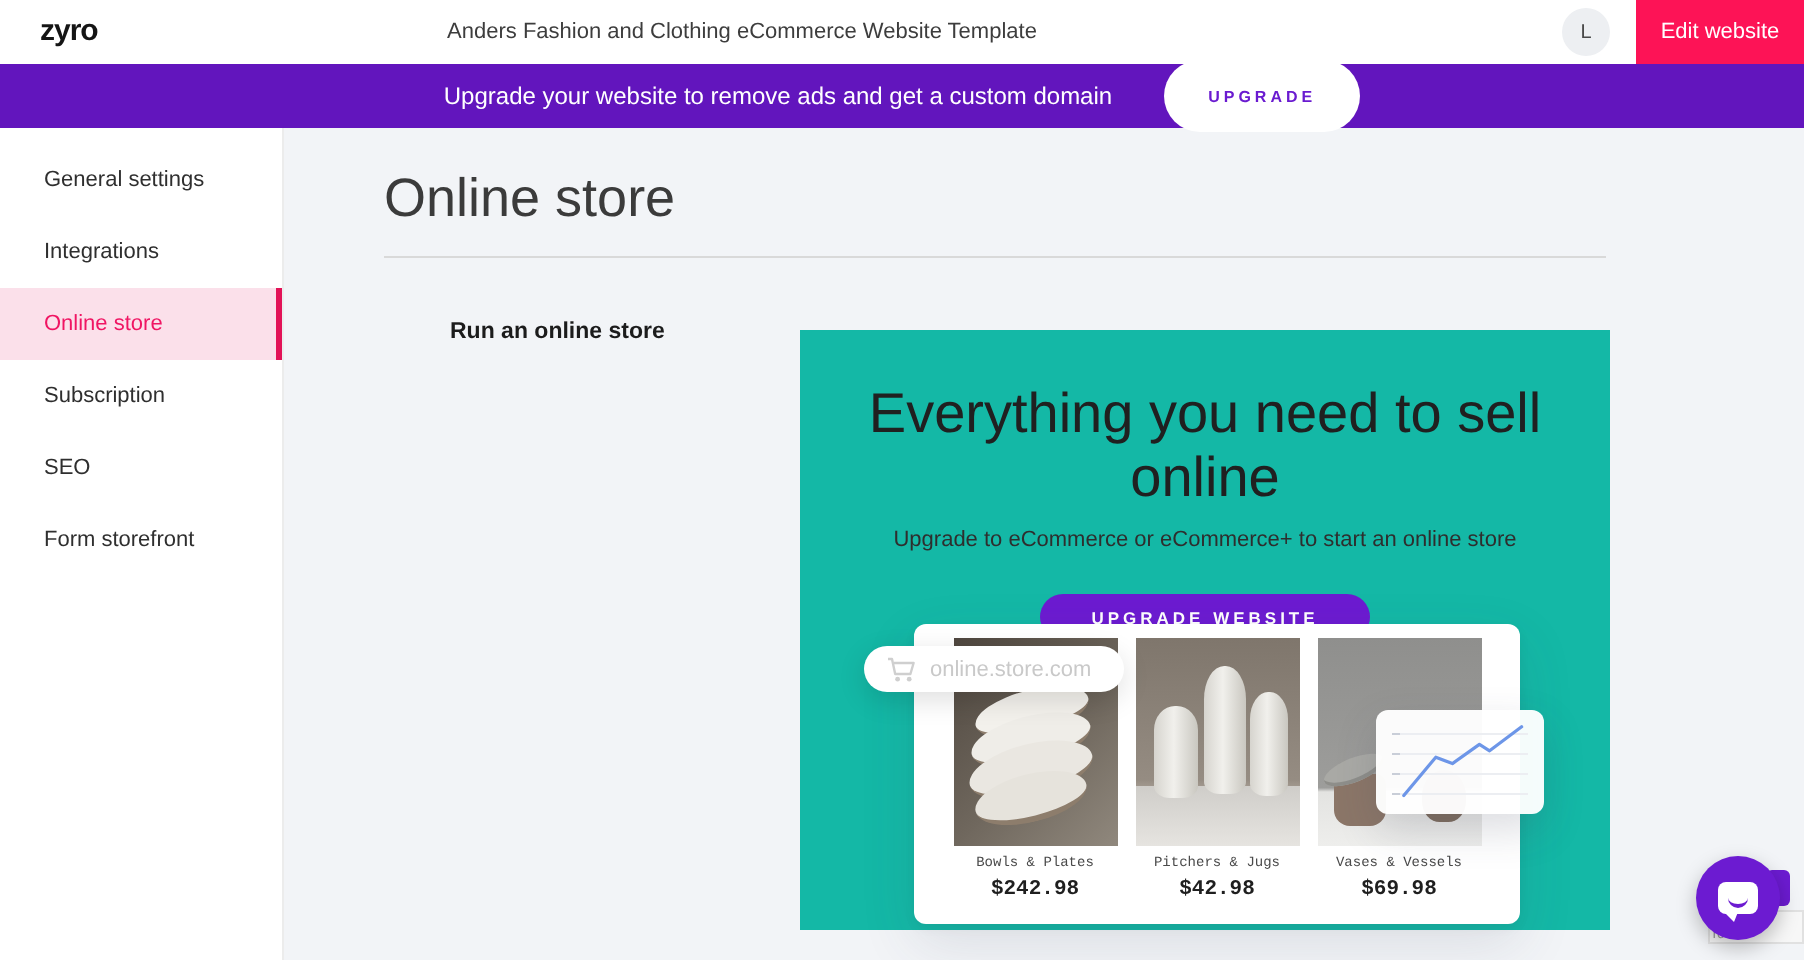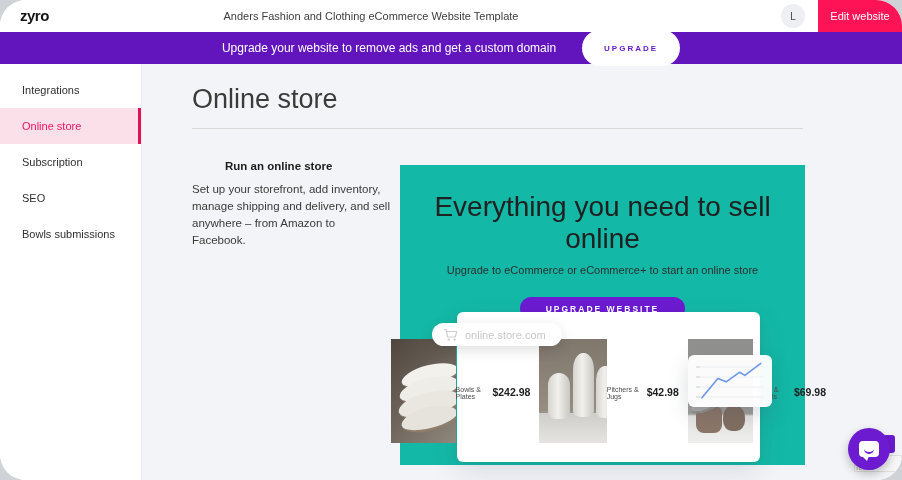--- a/index.html
+++ b/index.html
@@ -1,19 +1,19 @@
 <!DOCTYPE html>
 <html><head>
 <meta charset="utf-8">
 <style>
   * { margin:0; padding:0; box-sizing:border-box; }
   html,body { background:#cfd2d6; }
   .stage {
     position:relative; width:902px; height:480px; overflow:hidden;
-    background:#fff; font-family:"Liberation Sans", sans-serif;border-radius:26px;
+    background:#fff; font-family:"Liberation Sans", sans-serif;
     -webkit-font-smoothing:antialiased;
   }
   
   .topbar { position:absolute; top:0; left:0; width:902px; height:32px; background:#fff; z-index:20; }
   .logo { position:absolute; left:20px; top:7px; font-size:15px; font-weight:bold; letter-spacing:-0.5px; color:#151515; }
   .doc-title { position:absolute; left:0; right:160px; top:10px; text-align:center; font-size:11px; color:#3d3d3d; }
   .avatar { position:absolute; right:97px; top:4px; width:24px; height:24px; border-radius:50%;
     background:#edeff2; color:#4a4a4a; font-size:10px; display:flex; align-items:center; justify-content:center; }
   .edit-btn { position:absolute; right:0; top:0; width:84px; height:32px; border:none; cursor:pointer;
     background:#fd1356; color:#fff; font-size:11px; font-family:inherit; }
@@ -39,21 +39,21 @@
   .panel { position:absolute; left:258px; top:101px; width:405px; height:300px; background:#14b8a6; }
   .panel-h1 { margin-top:26px; text-align:center; font-size:28px; font-weight:400; color:#202020; }
   .panel-sub { margin-top:9px; text-align:center; font-size:11px; color:#2e2e2e; }
   .panel-btn-row { margin-top:21px; text-align:center; }
   .upgrade-site-btn { height:23px; padding:0 26px; border:none; border-radius:999px; background:#6c1bd1; cursor:pointer;
     color:#fff; font-size:8.5px; font-weight:bold; letter-spacing:2px; font-family:inherit; }
   
   .strip { position:absolute; left:57px; top:147px; width:303px; height:150px; background:#fff; border-radius:6px;
     box-shadow:0 10px 28px rgba(60,64,90,.12), 0 2px 6px rgba(0,0,0,.05);
     display:flex; justify-content:center; gap:9px; padding-top:7px; z-index:2; }
-  .product { display:flex; flex-direction:row; align-items:center; }
+  .product { display:flex; flex-direction:column; align-items:center;font-family:Liberation Mono, monospace; }
   .p-img { position:relative; width:82px; height:104px; overflow:hidden; }
   .p-name { margin-top:5px; font-size:7px; color:#4a4a4a; }
   .p-price { margin-top:3px; font-size:10.5px; font-weight:bold; color:#1f1f1f; }
   
   .img-bowls { background:linear-gradient(135deg,#4f473f,#6f675d 55%,#90887d); }
   .bowl { position:absolute; background:#efede8; border-radius:50%; transform:rotate(-14deg);
     border-bottom:3px solid #8d7d6c; }
   .bowl.b1 { width:58px; height:22px; left:10px; top:26px; background:#f3f1ec; }
   .bowl.b2 { width:61px; height:24px; left:8px;  top:39px; }
   .bowl.b3 { width:63px; height:26px; left:7px;  top:53px; background:#eae7e1; }
@@ -110,34 +110,34 @@
     <div class="avatar">L</div>
     <button class="edit-btn">Edit website</button>
   </div>
 
   <div class="banner">
     <span class="banner-text">Upgrade your website to remove ads and get a custom domain</span>
     <button class="banner-btn">UPGRADE</button>
   </div>
 
   <div class="sidebar">
+    <div class="side-item">General settings</div>
     <div class="side-item">Integrations</div>
     <div class="side-item active">Online store</div>
     <div class="side-item">Subscription</div>
     <div class="side-item">SEO</div>
-    <div class="side-item">Bowls submissions</div>
+    <div class="side-item">Form storefront</div>
   </div>
 
   <div class="main">
     <div class="page-title">Online store</div>
     <div class="divider"></div>
 
     <div class="intro">
       <h3>Run an online store</h3>
-      <p>Set up your storefront, add inventory, manage shipping and delivery, and sell anywhere – from Amazon to Facebook.</p>
     </div>
 
     <div class="panel">
       <div class="panel-h1">Everything you need to sell online</div>
       <div class="panel-sub">Upgrade to eCommerce or eCommerce+ to start an online store</div>
       <div class="panel-btn-row">
         <button class="upgrade-site-btn">UPGRADE WEBSITE</button>
       </div>
 
       <div class="strip">

